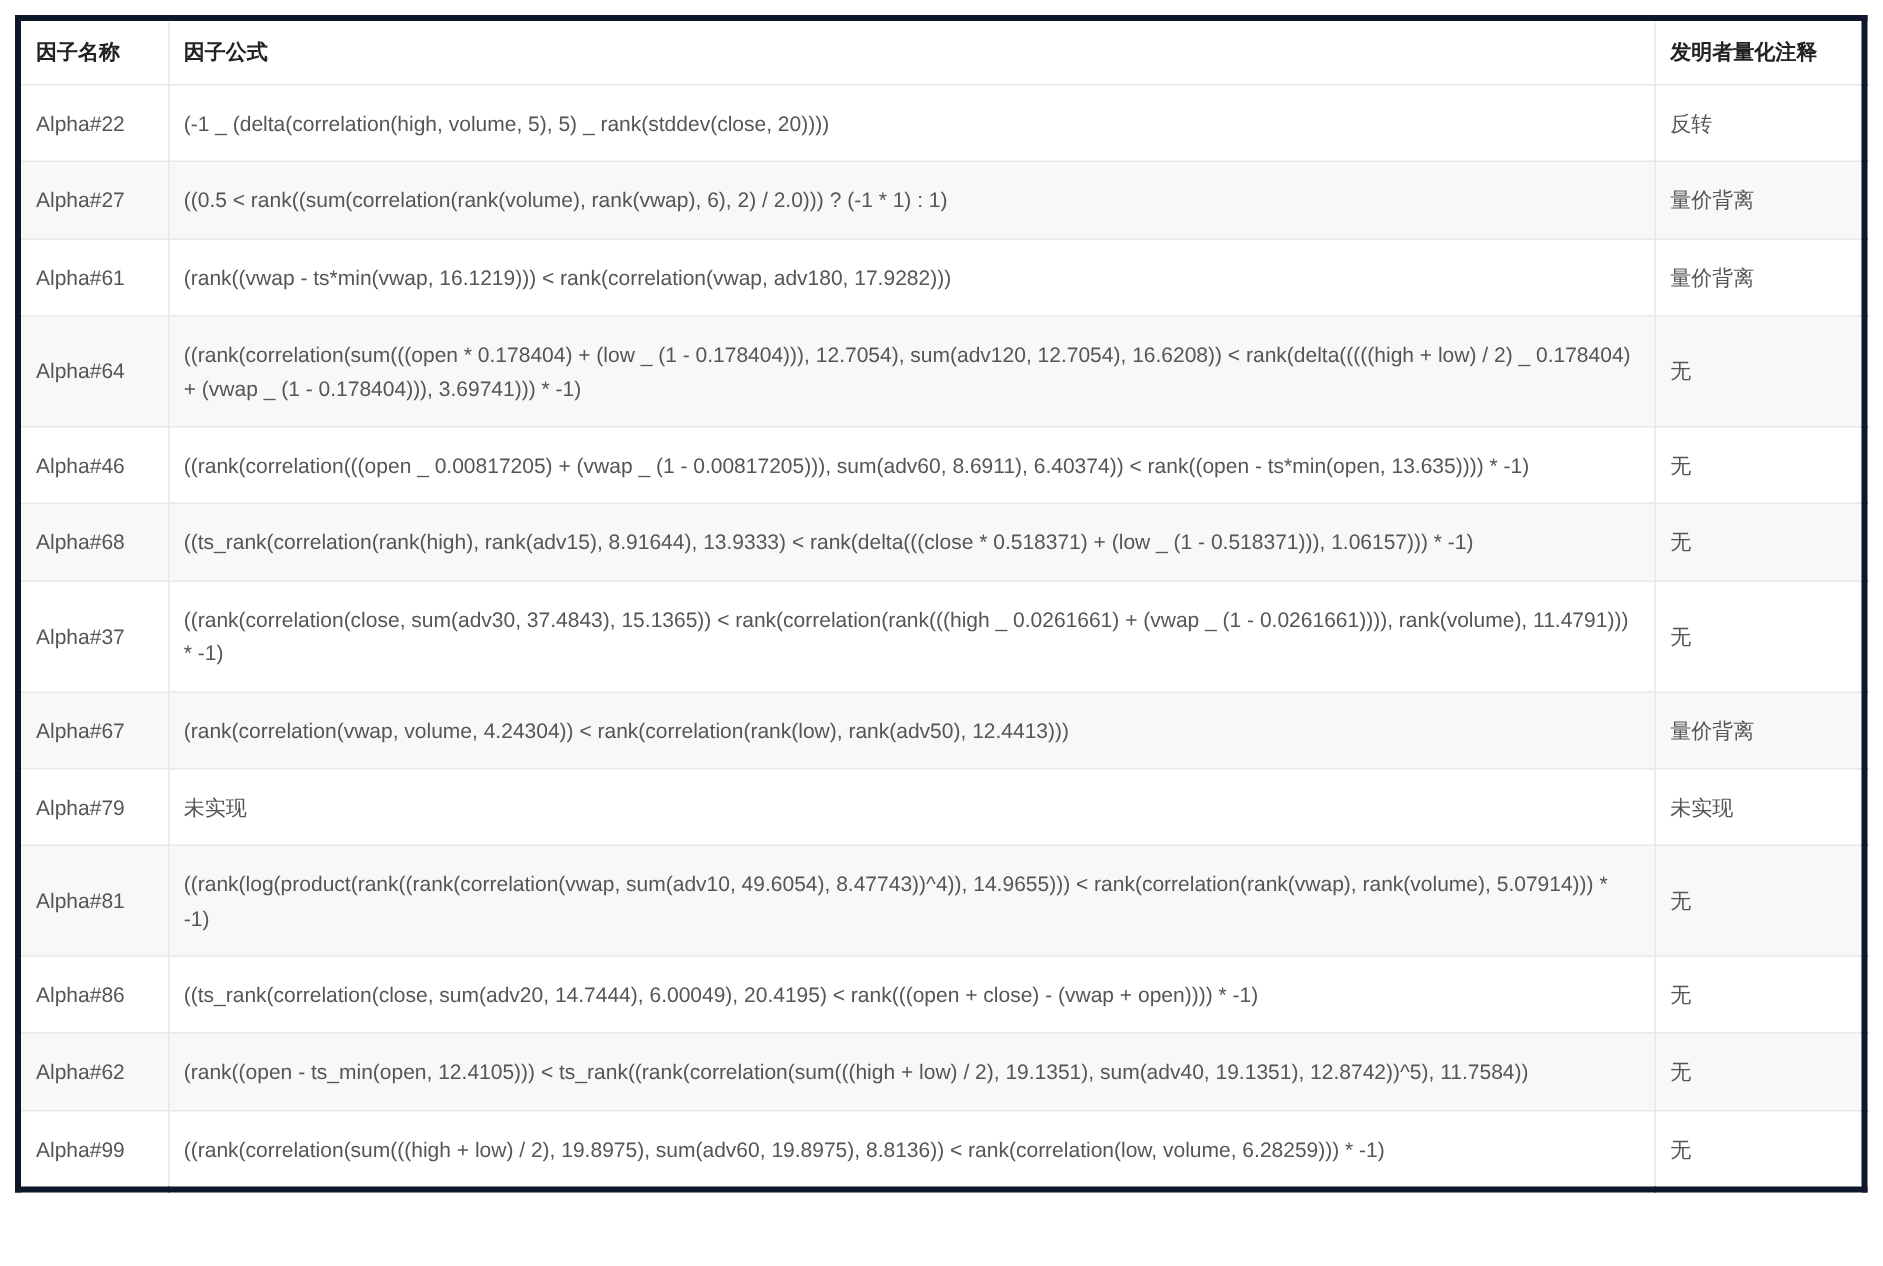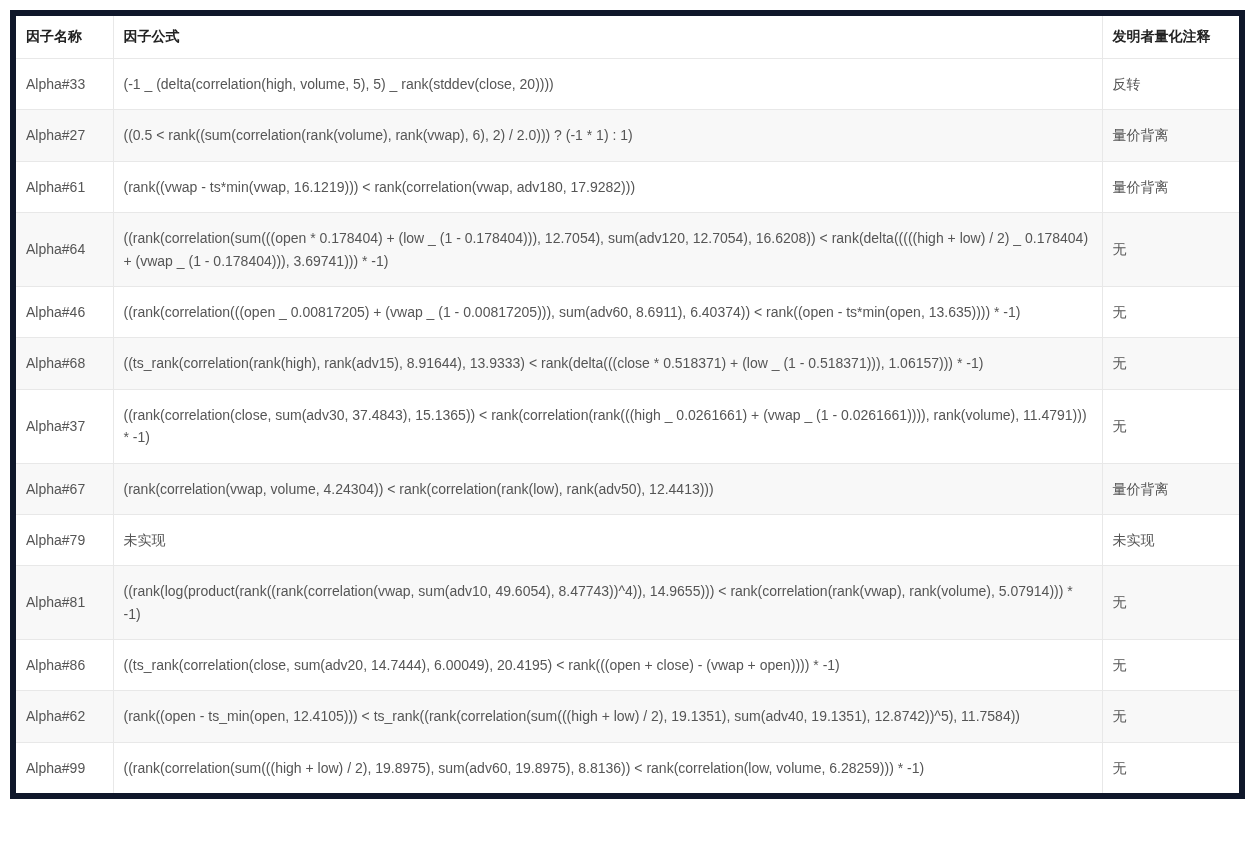--- a/index.html
+++ b/index.html
@@ -10,21 +10,21 @@
     body {
       font-family: -apple-system, BlinkMacSystemFont, "Segoe UI", "PingFang SC", "Hiragino Sans GB", "Microsoft YaHei", sans-serif;
       background: #ffffff;
       padding: 10px;
       font-size: 14px;
       color: #333;
     }
     table {
       width: 100%;
       border-collapse: collapse;
-      border: 6px solid #0f172a;
+      border: 4px solid #0f172a;
     }
     th {
       text-align: left;
       padding: 12px 10px;
       border: 1px solid #e8e8e8;
       font-weight: 600;
       background: #fff;
       color: #222;
     }
     td {
@@ -53,21 +53,21 @@
 <table>
   <thead>
     <tr>
       <th>因子名称</th>
       <th>因子公式</th>
       <th>发明者量化注释</th>
     </tr>
   </thead>
   <tbody id="table-body">
   <tr>
-        <td>Alpha#33</td>
+        <td>Alpha#22</td>
         <td>(-1 _ (delta(correlation(high, volume, 5), 5) _ rank(stddev(close, 20))))</td>
         <td>反转</td>
       </tr>
       <tr>
         <td>Alpha#27</td>
         <td>((0.5 &lt; rank((sum(correlation(rank(volume), rank(vwap), 6), 2) / 2.0))) ? (-1 * 1) : 1)</td>
         <td>量价背离</td>
       </tr>
       <tr>
         <td>Alpha#61</td>

